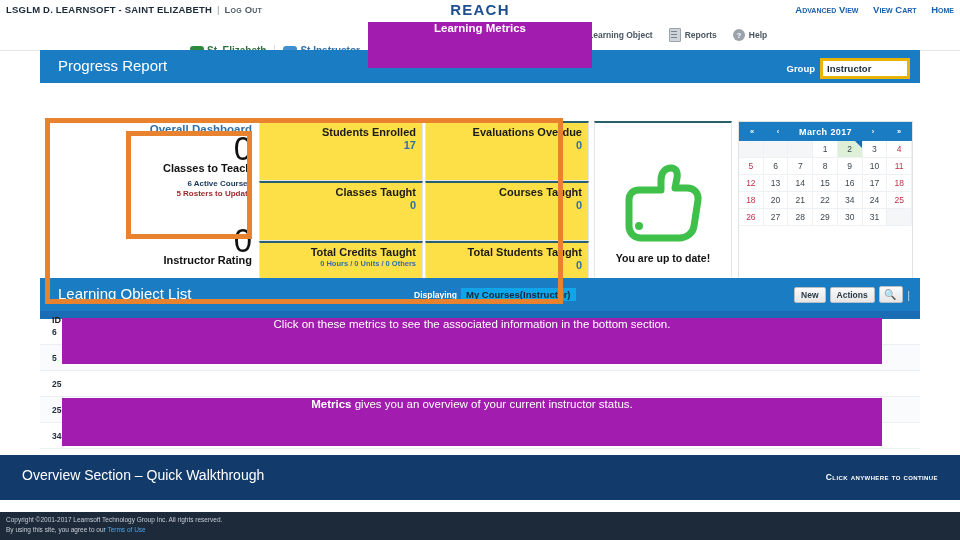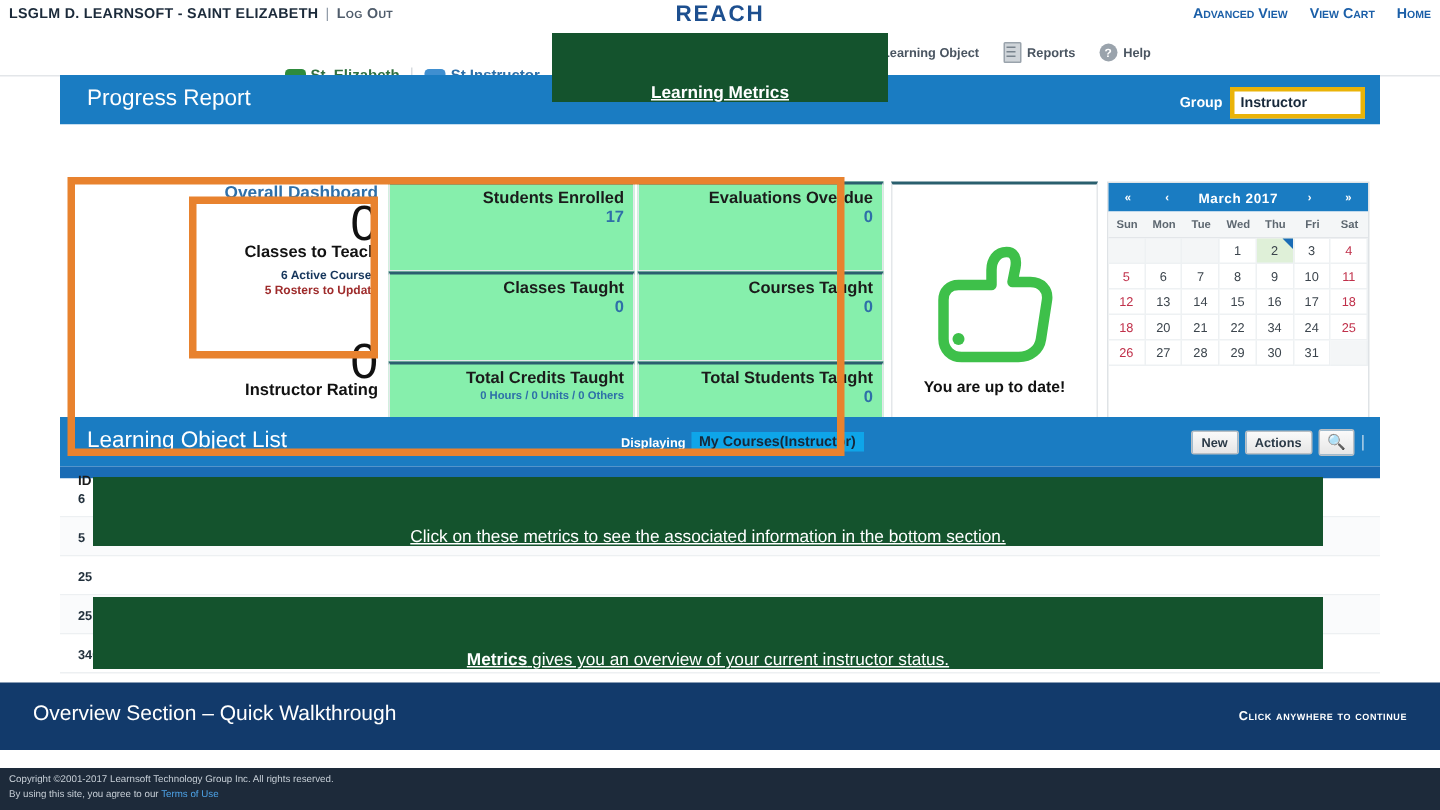--- a/index.html
+++ b/index.html
@@ -72,21 +72,21 @@
   .big-metric .sub{font-size:8px;font-weight:bold;color:#16365c;margin-top:5px;line-height:10px;}
   .big-metric .sub .red{color:#9e2b2b;display:block;}
   .m1{top:12px;}
   .m2{top:104px;}
   .orange-inner{position:absolute;left:78px;top:10px;width:126px;height:108px;
     border:5px solid #e8822e;background:transparent;box-sizing:border-box;z-index:7;pointer-events:none;}
 
   .col-tiles{width:332px;display:flex;flex-direction:column;}
   .tile-row{display:flex;height:60px;}
   .tile{flex:1;box-sizing:border-box;border:1px solid #e4e7ea;border-top:2px solid #2a5f6e;
-    background:#86efac;padding:3px 6px 0 0;text-align:right;margin:0 1px;}
+    background:#fde047;padding:3px 6px 0 0;text-align:right;margin:0 1px;}
   .tile .t{font-size:11px;font-weight:bold;color:#1b1b1b;line-height:13px;}
   .tile .v{font-size:11px;font-weight:bold;color:#2e6fa8;line-height:13px;}
   .tile .vs{font-size:7.5px;font-weight:bold;color:#2e6fa8;line-height:10px;}
 
   .col-thumb{width:138px;box-sizing:border-box;border:1px solid #e4e7ea;border-top:2px solid #2a5f6e;
     margin-left:4px;display:flex;flex-direction:column;align-items:center;justify-content:center;}
   .thumb-svg{width:84px;height:90px;}
   .thumb-cap{font-size:10.5px;font-weight:bold;color:#111;margin-top:2px;}
 
   .col-cal{width:175px;margin-left:6px;box-sizing:border-box;border:1px solid #dfe3e6;background:#fff;}
@@ -129,22 +129,22 @@
   .trow .c-ic{width:110px;text-align:center;}
   .trow .c-vw{width:150px;text-align:center;color:#1a5fa8;font-weight:bold;}
   .hdr-label{position:absolute;left:12px;top:4px;font-size:9px;font-weight:bold;color:#1b1b1b;z-index:3;}
   .person-ico{display:inline-block;width:8px;height:11px;position:relative;vertical-align:middle;}
   .person-ico:before{content:"";position:absolute;left:2px;top:0;width:4px;height:4px;border-radius:50%;background:#3a2a4a;}
   .person-ico:after{content:"";position:absolute;left:0;top:4px;width:8px;height:7px;border-radius:3px 3px 1px 1px;background:#6b3f6b;}
   .view-ico{display:inline-block;width:9px;height:7px;background:#4a6fa5;border-radius:1px;
     margin-right:2px;vertical-align:middle;}
 
   
-  .callout{position:absolute;background:#14532d;color:#fff;display:flex;align-items:flex-end;
-    justify-content:center;text-align:center;font-size:11.5px;z-index:20;text-decoration:underline;}
+  .callout{position:absolute;background:#a21caf;color:#fff;display:flex;align-items:flex-start;
+    justify-content:center;text-align:center;font-size:11.5px;z-index:20;}
   .co-metrics{left:368px;top:22px;width:224px;height:46px;font-size:11.5px;font-weight:bold;}
   .co-1{left:62px;top:318px;width:820px;height:46px;}
   .co-2{left:62px;top:398px;width:820px;height:48px;}
   .co-2 b{font-weight:bold;}
 
   
   .banner{position:absolute;left:0;top:455px;width:960px;height:45px;background:#123a6b;color:#fff;}
   .banner .t{position:absolute;left:22px;top:12px;font-size:14px;}
   .banner .c{position:absolute;right:22px;top:17px;font-size:8.5px;font-weight:bold;
     font-variant:small-caps;letter-spacing:.4px;}
@@ -282,29 +282,20 @@
           <div class="thumb-cap">You are up to date!</div>
         </div>
 
         <div class="col-cal">
           <div class="cal-head">
             <div class="nav">«</div>
             <div class="nav">‹</div>
             <div class="mon">March  2017</div>
             <div class="nav">›</div>
             <div class="nav">»</div>
-          </div>
-          <div class="cal-dow">
-            <div>Sun</div>
-            <div>Mon</div>
-            <div>Tue</div>
-            <div>Wed</div>
-            <div>Thu</div>
-            <div>Fri</div>
-            <div>Sat</div>
           </div>
           <div id="cal-body">
               <div class="cal-week">
                 <div class="mut"></div>
                 <div class="mut"></div>
                 <div class="mut"></div>
                 <div class="">1</div>
                 <div class="today">2</div>
                 <div class="">3</div>
                 <div class="we">4</div>

